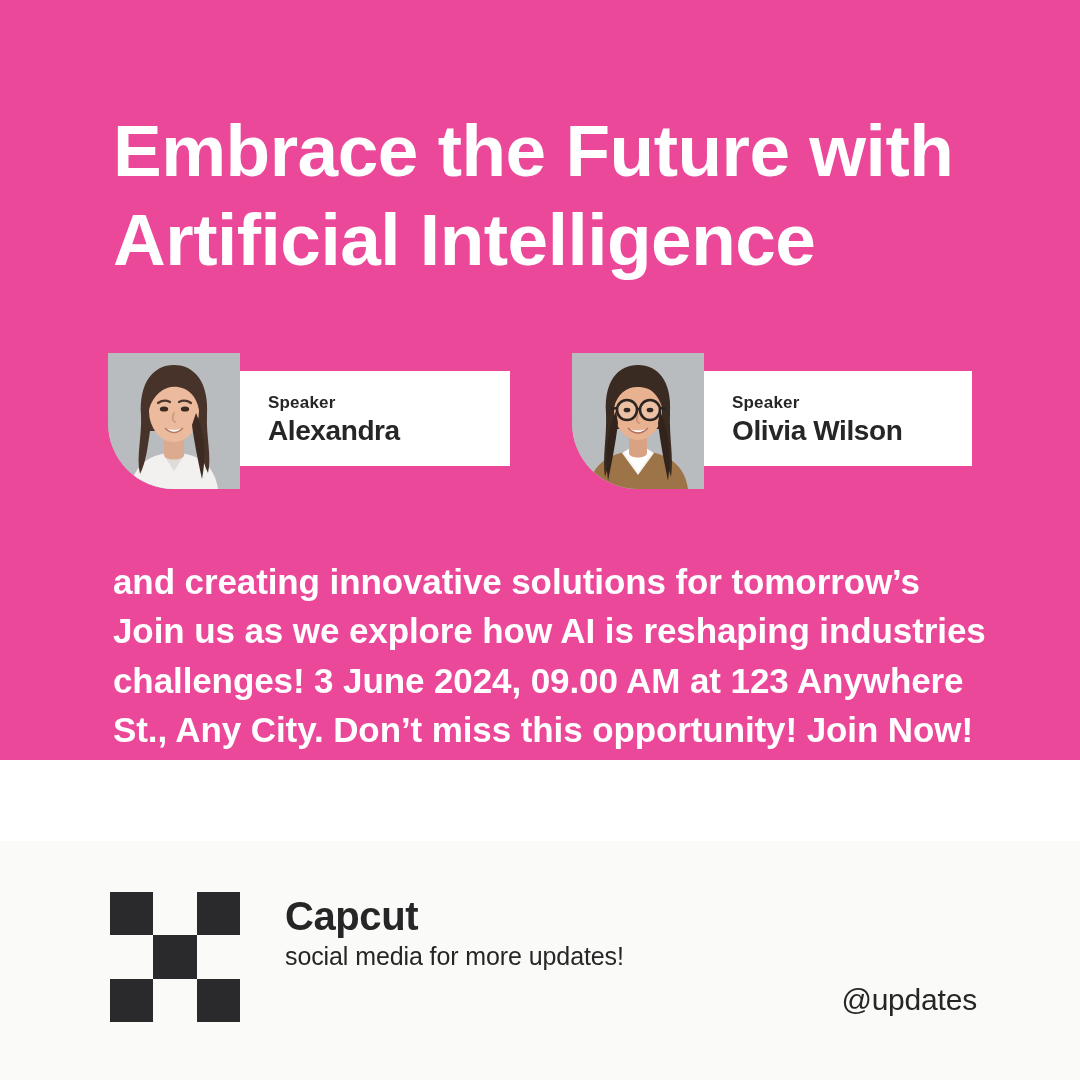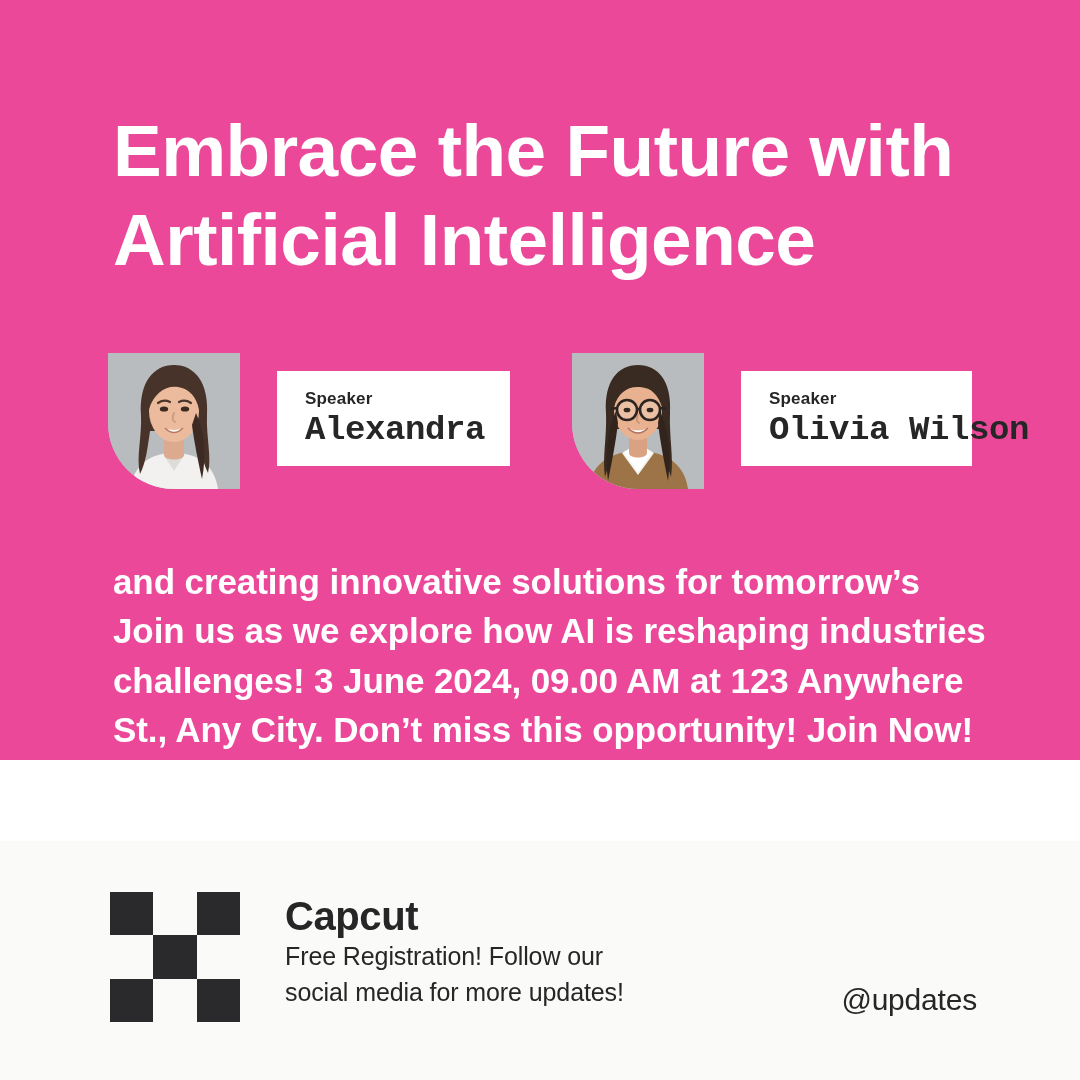--- a/index.html
+++ b/index.html
@@ -55,46 +55,44 @@
   }
   .photo svg { display:block; width:132px; height:136px; }
 
   .namecard {
     position:absolute;
     top:19px;
     height:95px;
     background:#ffffff;
     z-index:1;
     padding-left:0;
-    margin-left:37px;
   }
   .speaker-1 .namecard { left:132px; right:0; }
   .speaker-2 .namecard { left:132px; right:0; }
 
   .namecard-inner {
     position:absolute;
     left:28px; top:50%;
     transform:translateY(-50%);
   }
   .speaker-role {
     font-size:17px;
     font-weight:700;
     color:#262626;
     letter-spacing:0.2px;
     line-height:1.25;
     margin-bottom:2px;
   }
   .speaker-name {
-    font-size:34px;
+    font-size:28px;
     font-weight:700;
     color:#262626;
     letter-spacing:-0.4px;
     line-height:1.12;
     white-space:nowrap;
-    font-family:Liberation Mono, monospace;
   }
 
   
   .body-text {
     position:absolute;
     left:113px; top:557px;
     width:870px;
   }
   .body-line {
     font-size:35px;
@@ -265,19 +263,18 @@
     <i></i>
     <i class="on"></i>
     <i></i>
     <i class="on"></i>
     <i></i>
     <i class="on"></i>
   </div>
 
   <div class="brand">
     <div class="brand-name">Capcut</div>
-    <div class="brand-sub-line">Free Registration! Follow our</div>
     <div class="brand-sub-line">social media for more updates!</div>
   </div>
 
   <div class="handle">@updates</div>
 
 </div>
 
 </body></html>

